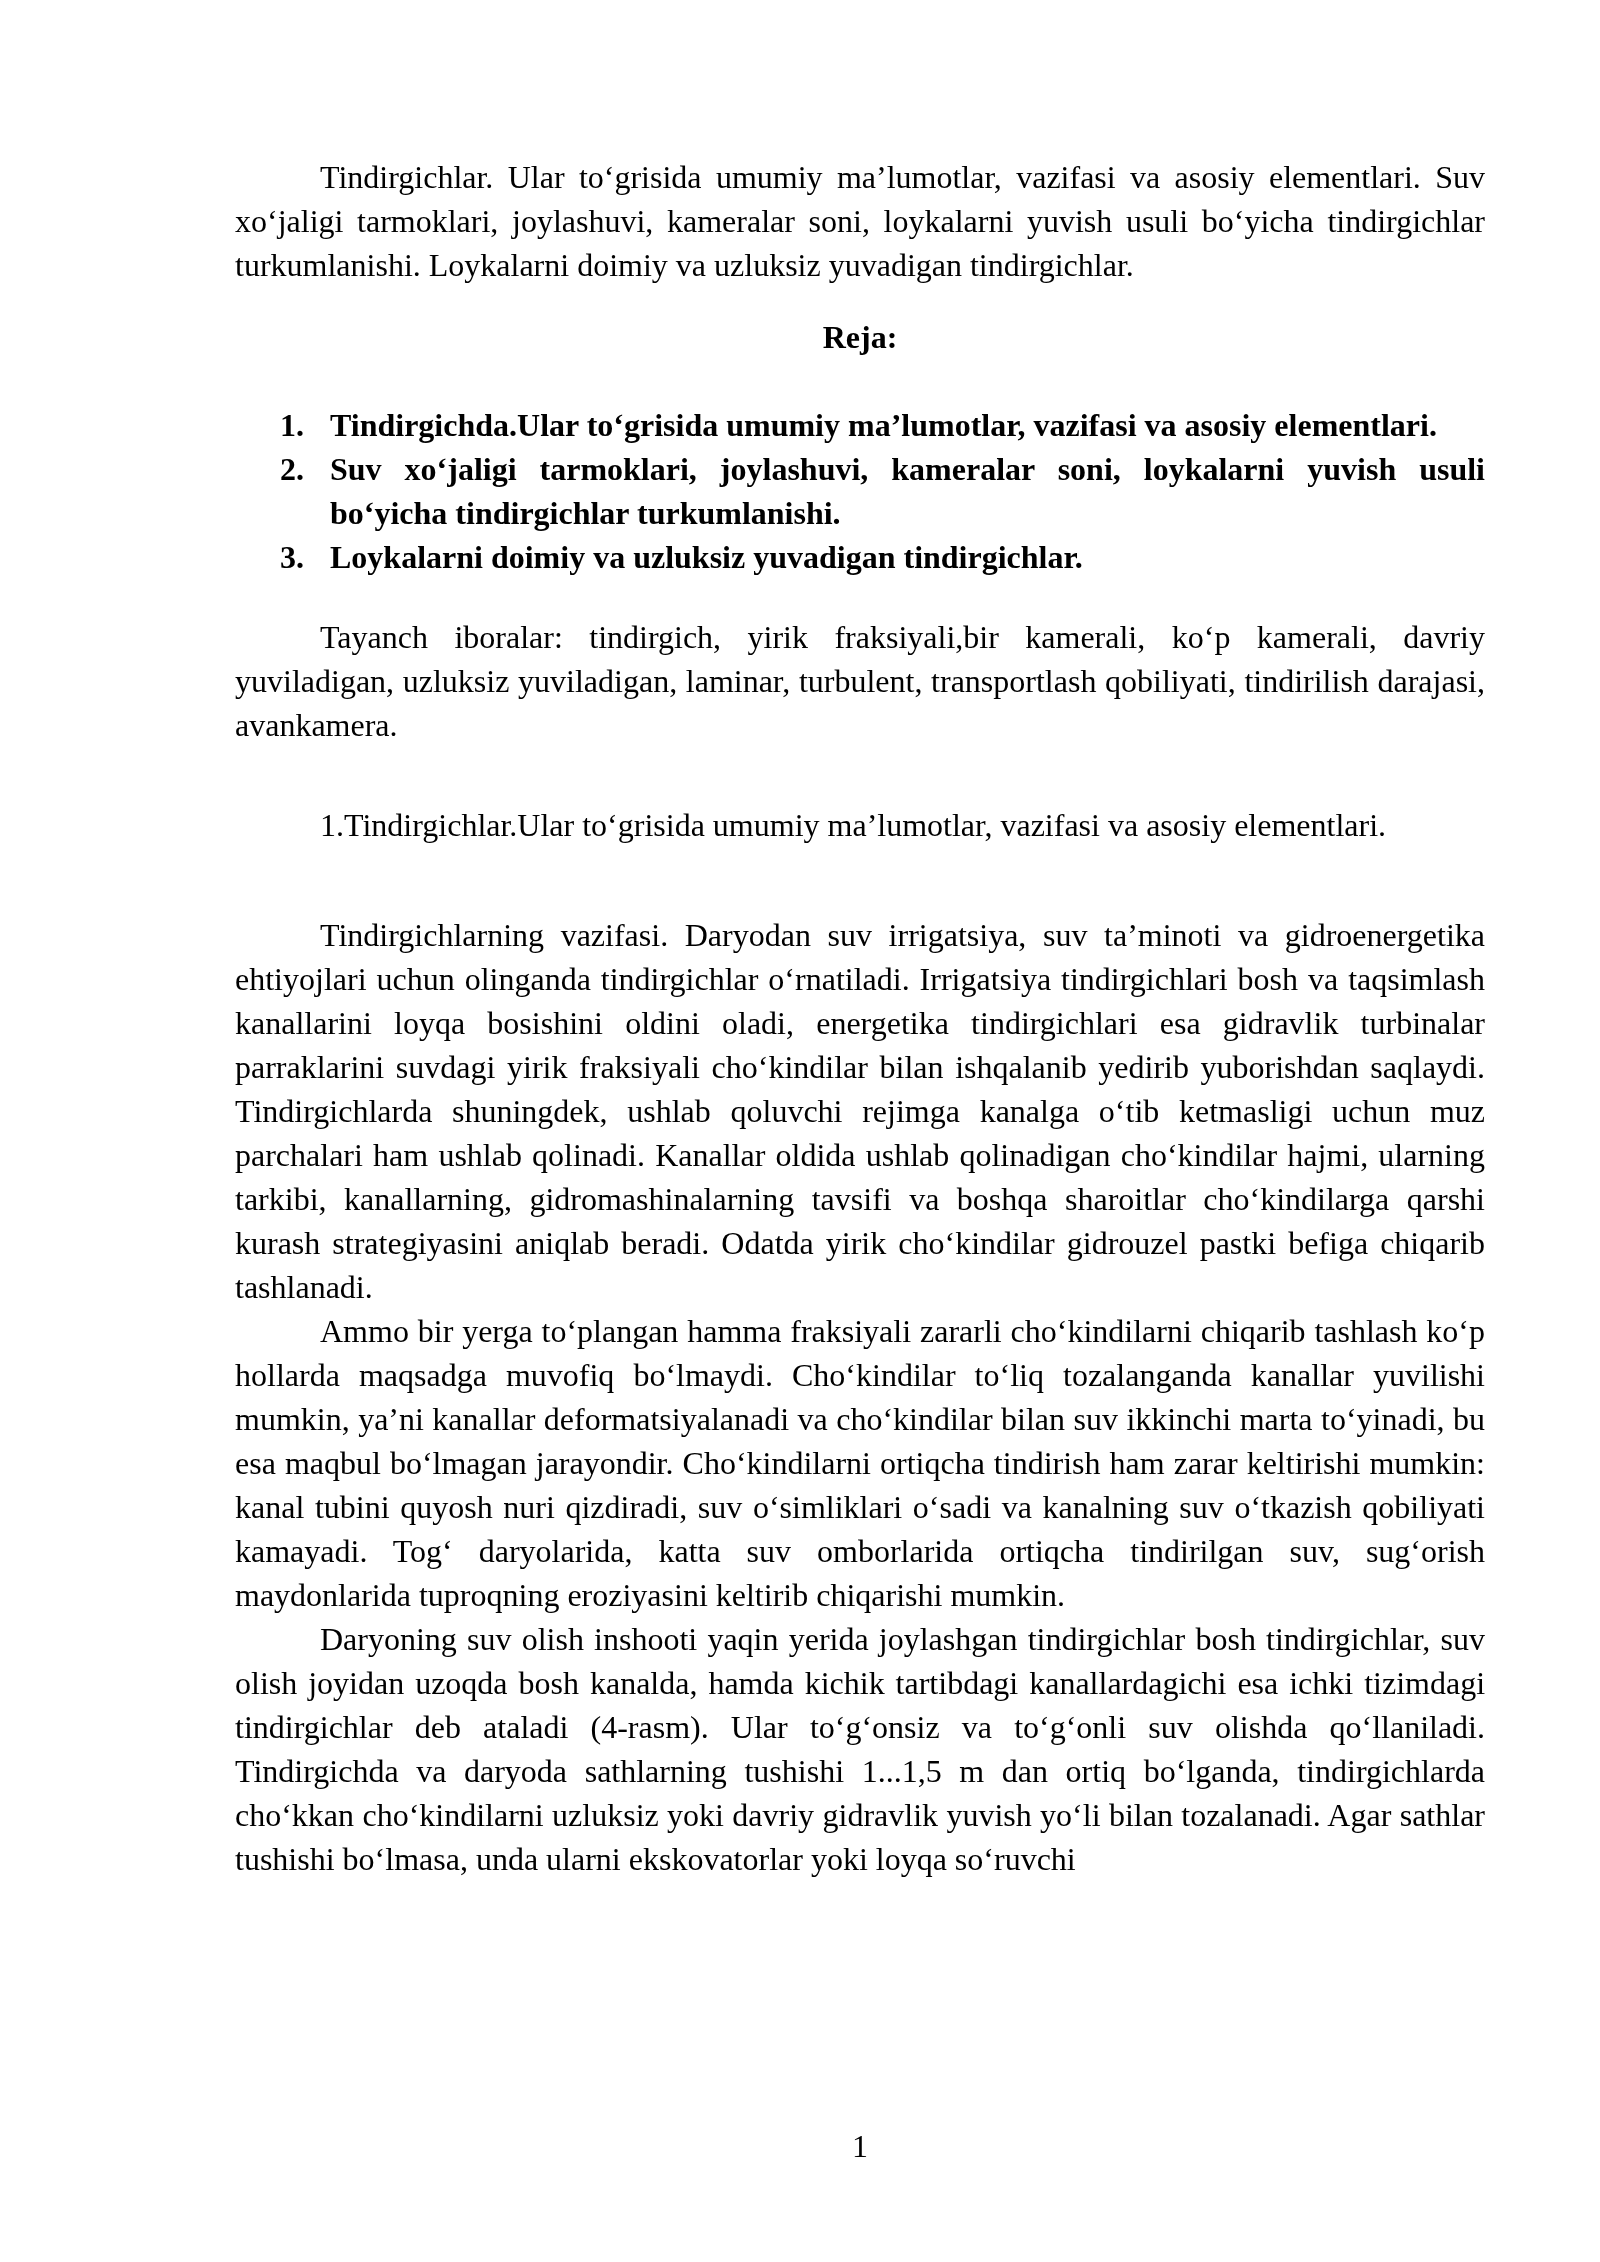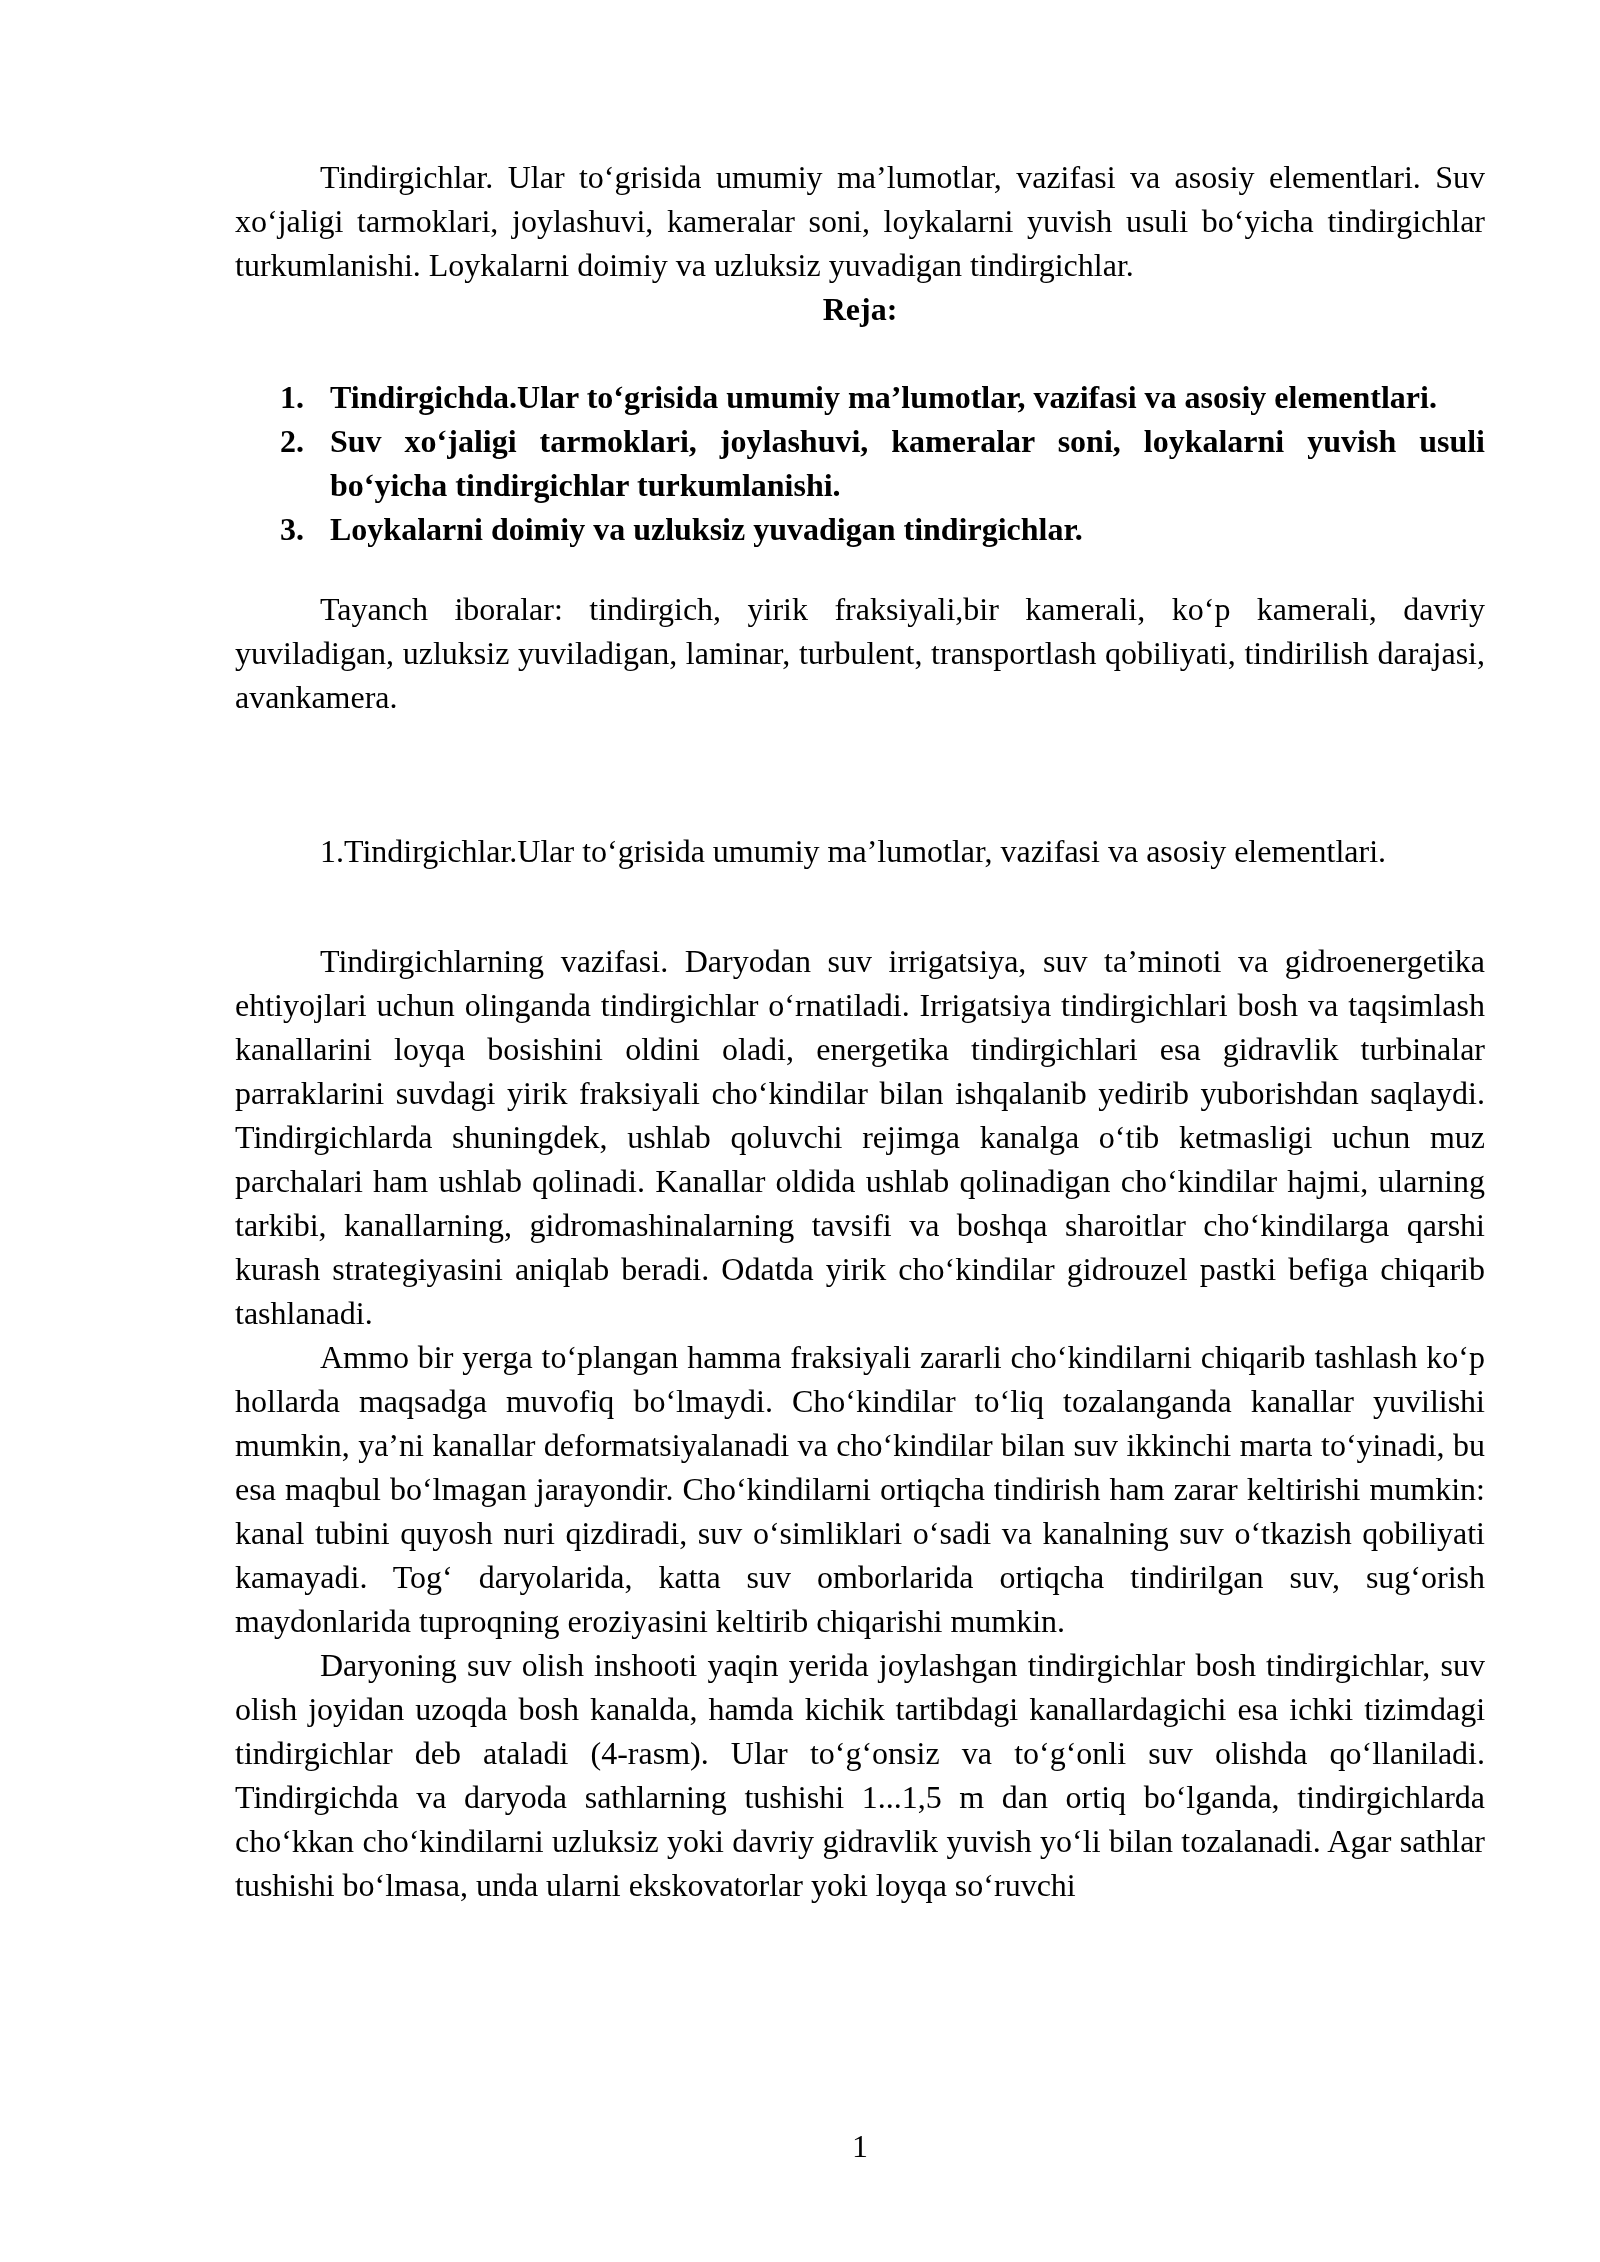--- a/index.html
+++ b/index.html
@@ -18,26 +18,26 @@
     position: absolute;
     left: 235px;
     top: 155px;
     width: 1250px;
   }
   p { margin: 0; }
   .just { text-align: justify; }
   .indent { text-indent: 85px; }
   .bold { font-weight: normal; }
   .it { }
-  .reja { text-align: center; font-weight: bold; margin-bottom: 44px; }
+  .reja { text-align: center; font-weight: bold; margin-bottom: 44px; margin-top: 28px; }
   .plan-list { font-weight: bold; margin-bottom: 36px; }
   .li { display: flex; }
   .li-num { flex: 0 0 95px; padding-left: 45px; box-sizing: border-box; }
   .li-text { flex: 1 1 auto; text-align: justify; }
-  .keywords { margin-bottom: 110px; }
+  .keywords { margin-bottom: 56px; }
   .section-heading { margin-bottom: 66px; }
   .page-number {
     position: absolute;
     left: 235px;
     width: 1250px;
     top: 2124px;
     text-align: center;
   }
 </style>
 </head>

